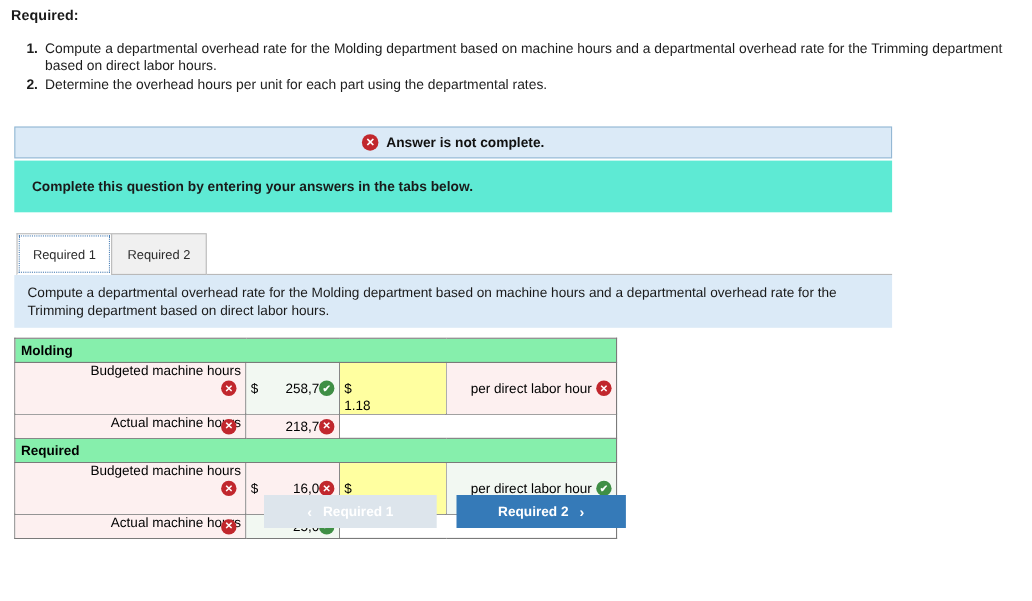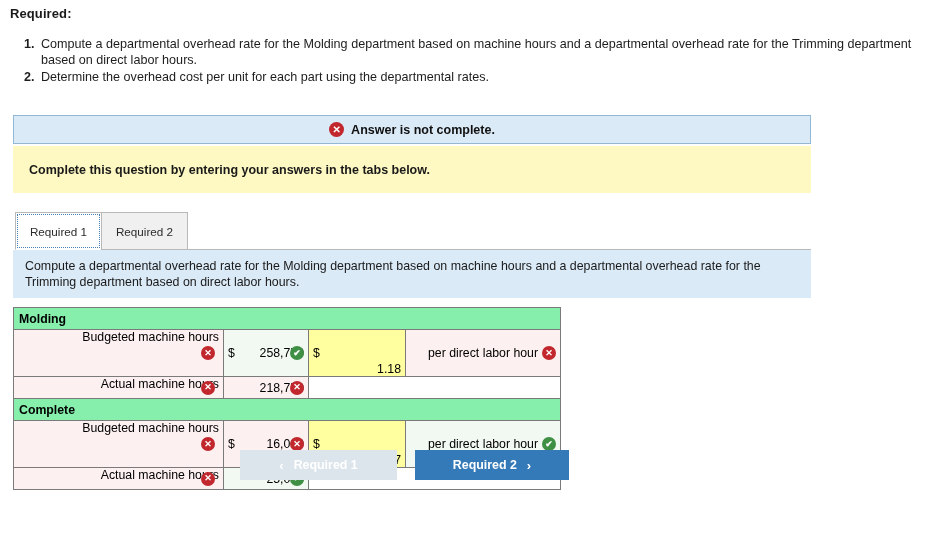--- a/index.html
+++ b/index.html
@@ -35,21 +35,21 @@
     border: 1px solid #94b8d4;
     display: flex; align-items: center; justify-content: center;
     font-size: 12.5px; font-weight: bold; color: #111111;
   }
   .alert-banner .txt { margin-left: 7px; }
 
   
   .gray-strip {
     position: absolute; left: 13px; top: 146px;
     width: 798px; height: 47px;
-    background: #fef9c3;
+    background: #5eead4;
     display: flex; align-items: center;
     padding-left: 16px;
     font-size: 12.5px; font-weight: bold; color: #1a1a1a;
   }
 
   
   .tabstrip {
     position: absolute; left: 15px; top: 211px;
     width: 796px; height: 39px;
     display: flex; align-items: flex-end;
@@ -133,21 +133,21 @@
   }
   .cell-input {
     background: #ffffa0;
     position: relative;
     padding: 0 6px 0 4px;
   }
   .cell-input .sym {
     position: absolute; left: 4px; top: 50%;
     transform: translateY(-50%);
   }
-  .cell-input .num { display: block; text-align: right; margin-top: 32px; }
+  .cell-input .num { display: block; text-align: left; margin-top: 32px; }
   .cell-unit {
     position: relative;
     padding: 0 24px 0 5px;
     text-align: center;
   }
 
   
   .mark {
     position: absolute; top: 50%; transform: translateY(-50%);
     width: 14px; height: 14px; border-radius: 50%;
@@ -188,21 +188,21 @@
 </style>
 </head>
 <body>
 
 <div class="page">
 
   <div class="required-heading">Required:</div>
 
   <ol class="req-list">
     <li>Compute a departmental overhead rate for the Molding department based on machine hours and a departmental overhead rate for the Trimming department based on direct labor hours.</li>
-    <li>Determine the overhead cost per unit for each part using the departmental rates.</li>
+    <li>Determine the overhead hours per unit for each part using the departmental rates.</li>
   </ol>
 
   <div class="alert-banner">
     <span class="badge-x">✕</span>
     <span class="txt">Answer is not complete.</span>
   </div>
 
   <div class="gray-strip">
     <span>Complete this question by entering your answers in the tabs below.</span>
   </div>
@@ -264,21 +264,21 @@
         </td>
         <td class="cell-money bg-bad">
           <span class="sym"></span>
           <span class="num">218,750</span>
           <span class="mark x right">✕</span>
         </td>
         <td class="bg-plain" colspan="2"></td>
       </tr>
 
       <tr class="section-row">
-        <td colspan="4">Complete</td>
+        <td colspan="4">Required</td>
       </tr>
 
       <tr>
         <td class="cell-label bg-bad">
           <span class="markwrap">
             <span>Budgeted machine hours</span>
             <span class="mark x right">✕</span>
           </span>
         </td>
         <td class="cell-money bg-bad">

